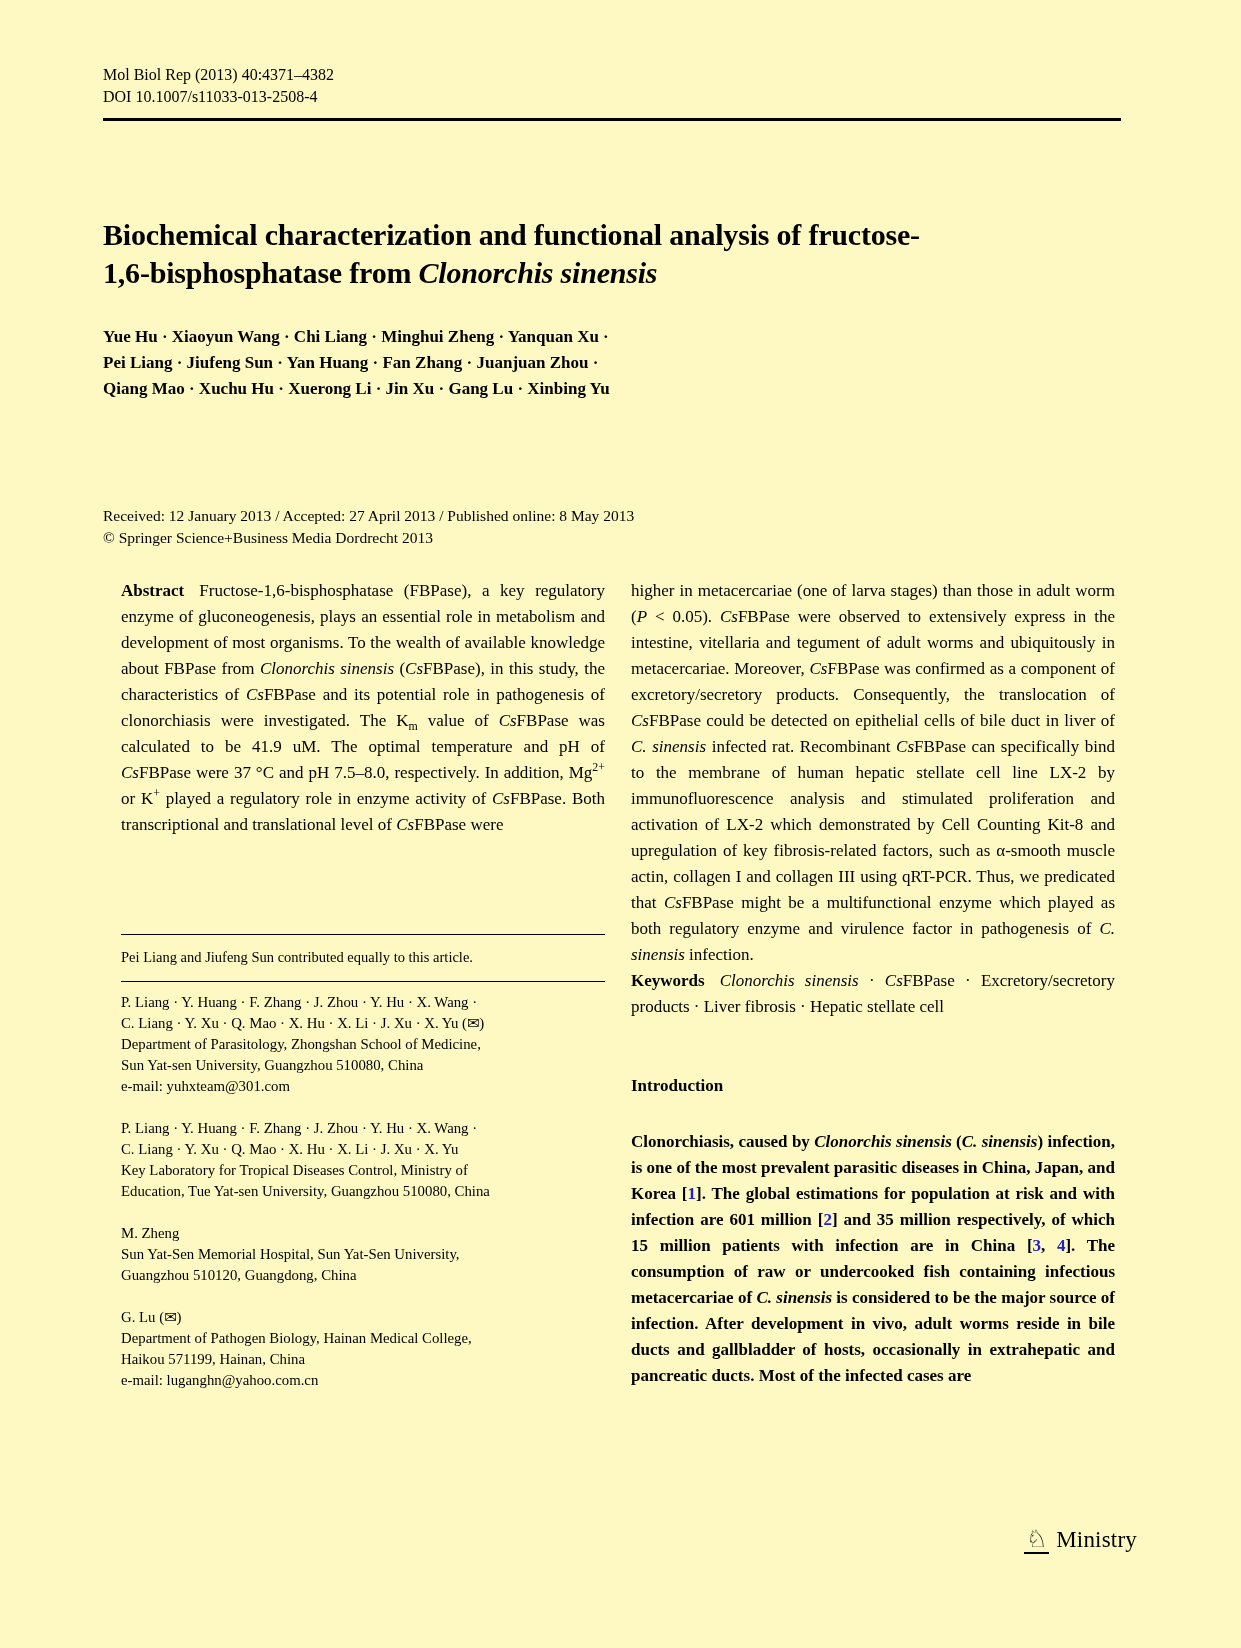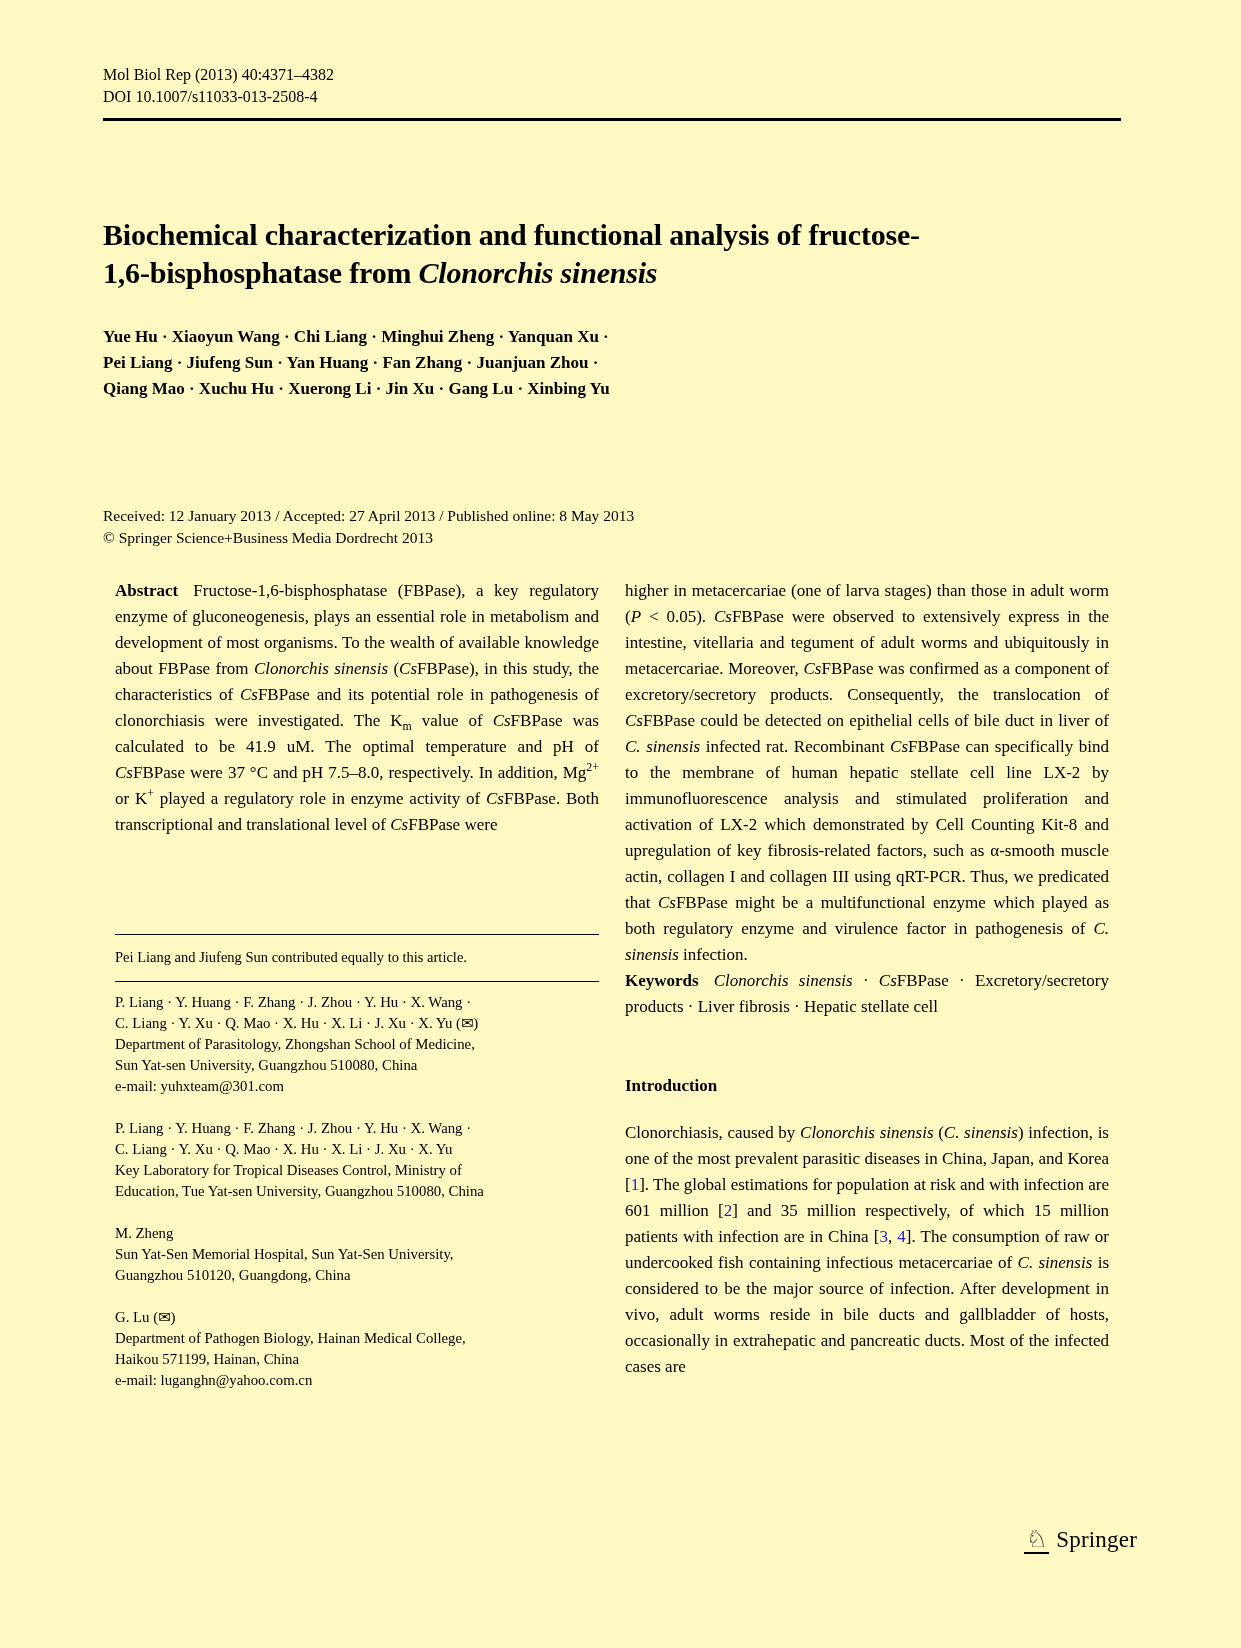--- a/index.html
+++ b/index.html
@@ -15,31 +15,31 @@
   .rule { position:absolute; top:118px; left:103px; width:1018px; height:3px; background:#000; }
   .title {
     position:absolute; top:216px; left:103px; width:1018px;
     font-size:30px; line-height:38px; font-weight:bold; letter-spacing:-0.2px;
     white-space:pre-line;
   }
   .authors { position:absolute; top:324px; left:103px; width:1018px;
     font-size:17px; line-height:26px; font-weight:bold; }
   .dates { position:absolute; top:505px; left:103px; width:1018px;
     font-size:15.5px; line-height:22px;font-family:Liberation Serif, serif; }
-  .columns { position:absolute; top:578px; left:103px; width:1018px; display:flex; gap:26px;justify-content:center; }
+  .columns { position:absolute; top:578px; left:121px; width:1018px; display:flex; gap:26px; }
   .col { flex:0 0 484px; width:484px; }
   .colL { position:relative; min-height:920px; }
   .body-p { font-size:17px; line-height:26px; text-align:justify; }
   .plabel { font-weight:bold; margin-right:15px; }
   .it { font-style:italic; }
   sup,sub { font-size:70%; line-height:0; }
   .cite { color:var(--link,#2222cc); cursor:pointer; }
   .keywords { }
   .secheading { font-size:17px; line-height:26px; font-weight:bold; margin-top:53px; }
-  .intro { margin-top:21px; }
+  .intro { margin-top:30px;font-weight:bold; }
   .footnotes { position:absolute; top:356px; left:0; right:0; }
   .fn-rule { height:1px; background:#000; }
   .fn-note { font-size:14.5px; line-height:20px; margin:12px 0 14px 0; }
   .fn-blocks { margin-top:10px; }
   .fn-block { font-size:14.8px; line-height:21px; margin-bottom:21px; }
   .springer { position:absolute; top:1526px; right:104px; display:flex; align-items:flex-end; gap:7px; }
   .knight { font-family:"DejaVu Sans",sans-serif; font-size:24px; line-height:26px;
     border-bottom:2px solid #000; padding:0 2px 0 2px; }
   .sp-text { font-size:23px; line-height:28px; letter-spacing:0.2px; }
 </style>
@@ -114,16 +114,16 @@
 
       <h2 class="secheading">Introduction</h2>
 
       <p class="body-p intro">Clonorchiasis, caused by <span class="it">Clonorchis sinensis</span> (<span class="it">C. sinensis</span>) infection, is one of the most prevalent parasitic diseases in China, Japan, and Korea [<span class="cite">1</span>]. The global estimations for population at risk and with infection are 601 million [<span class="cite">2</span>] and 35 million respectively, of which 15 million patients with infection are in China [<span class="cite">3</span>, <span class="cite">4</span>]. The consumption of raw or undercooked fish containing infectious metacercariae of <span class="it">C. sinensis</span> is considered to be the major source of infection. After development in vivo, adult worms reside in bile ducts and gallbladder of hosts, occasionally in extrahepatic and pancreatic ducts. Most of the infected cases are</p>
     </div>
 
   </div>
 
   <div class="springer">
     <span class="knight">♘</span>
-    <span class="sp-text">Springer</span>
+    <span class="sp-text">Ministry</span>
   </div>
 
 </div>
 
 </body></html>

